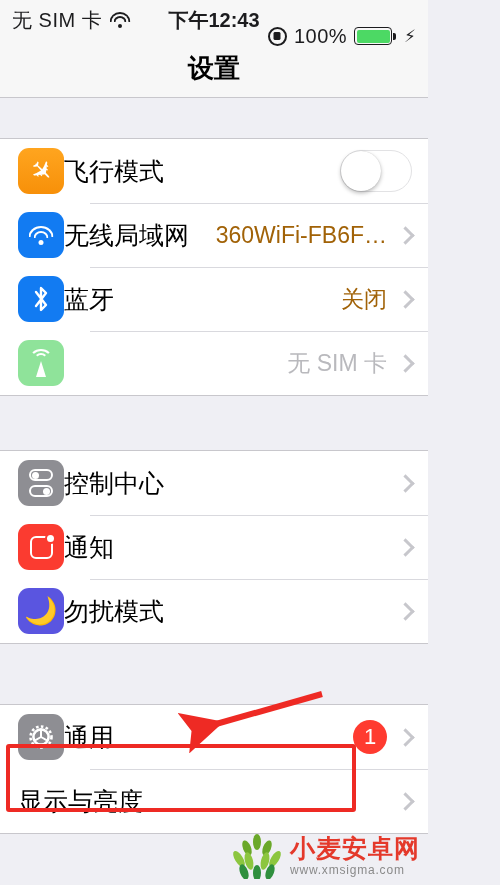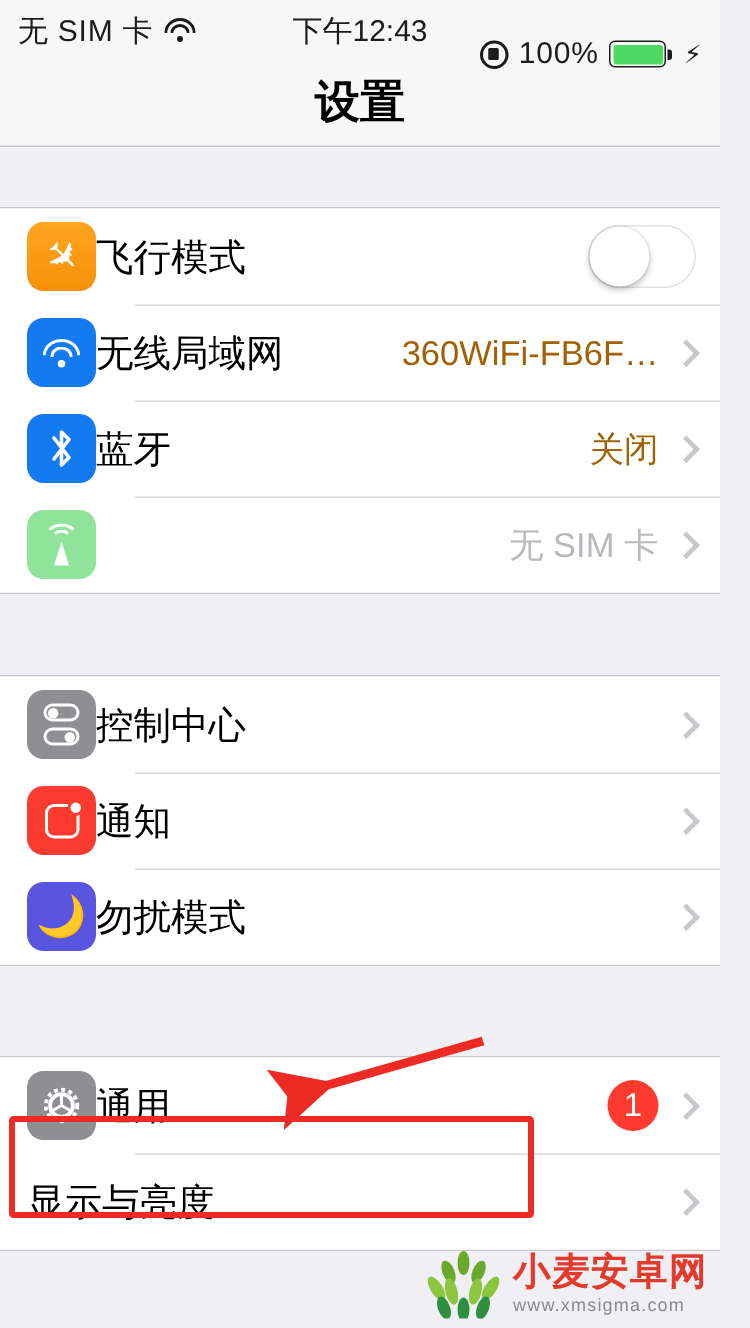--- a/index.html
+++ b/index.html
@@ -4,33 +4,33 @@
 <style>
   * { margin:0; padding:0; box-sizing:border-box; }
   html,body { width:500px; height:885px; }
   body {
     font-family:"Liberation Sans","DejaVu Sans",sans-serif;
     background:#efeff4;
     overflow:hidden;
     position:relative;
     -webkit-font-smoothing:antialiased;
   }
-  .phone { width:480px; height:885px; position:relative; background:#efeff4; }
+  .phone { width:428px; height:885px; position:relative; background:#efeff4; }
 
   
   .statusbar{
     height:40px; background:#f7f7f7;
     display:flex; align-items:center;
     padding:0 12px; position:relative;
   }
   .sb-left{ display:flex; align-items:center; gap:7px; }
   .sb-text{ font-size:20px; color:#1c1c1e; letter-spacing:0.5px; font-weight:400;}
   .sb-center{
     position:absolute; left:0; right:0; text-align:center;
-    font-size:20px; font-weight:400; color:#1c1c1e; letter-spacing:0px;
+    font-size:20px; font-weight:700; color:#1c1c1e; letter-spacing:0px;
     pointer-events:none;
   }
   .sb-right{ margin-left:auto; display:flex; align-items:center; gap:7px;margin-top:32px; }
   .wifi-glyph{ display:inline-block; width:22px; height:16px; position:relative; }
   .wifi-glyph i{ position:absolute; border:2.2px solid #1c1c1e; border-bottom:none;
      border-radius:50% 50% 0 0 / 100% 100% 0 0; left:50%; transform:translateX(-50%); }
   .wifi-glyph i.a{ width:21px; height:10px; top:0; }
   .wifi-glyph i.b{ width:13px; height:6px; top:4px; }
   .wifi-dot{ position:absolute; width:4px; height:4px; background:#1c1c1e; border-radius:50%;
      left:50%; transform:translateX(-50%); bottom:0px; }
@@ -45,21 +45,21 @@
   .batt-fill{ background:#4cd964; flex:1; border-radius:2px; }
   .batt-cap{ width:3px; height:7px; background:#1c1c1e; border-radius:0 2px 2px 0; margin-left:1px; }
   .bolt{ font-size:17px; color:#1c1c1e; margin-left:1px; line-height:1; }
 
   
   .navbar{
     height:58px; background:#f7f7f7;
     display:flex; align-items:center; justify-content:center;
     border-bottom:1px solid #c8c7cc;
   }
-  .nav-title{ font-size:30px; font-weight:700; color:#000; }
+  .nav-title{ font-size:26px; font-weight:700; color:#000; }
 
   
   .group{ background:#fff; border-top:1px solid #c8c7cc; border-bottom:1px solid #c8c7cc; }
   .gap{ height:40px; background:#efeff4; }
   .gap.small{ height:54px; }
   .gap.tall{ height:60px; }
 
   .row{
     height:64px; display:flex; align-items:center;
     padding-left:18px; background:#fff; position:relative;

